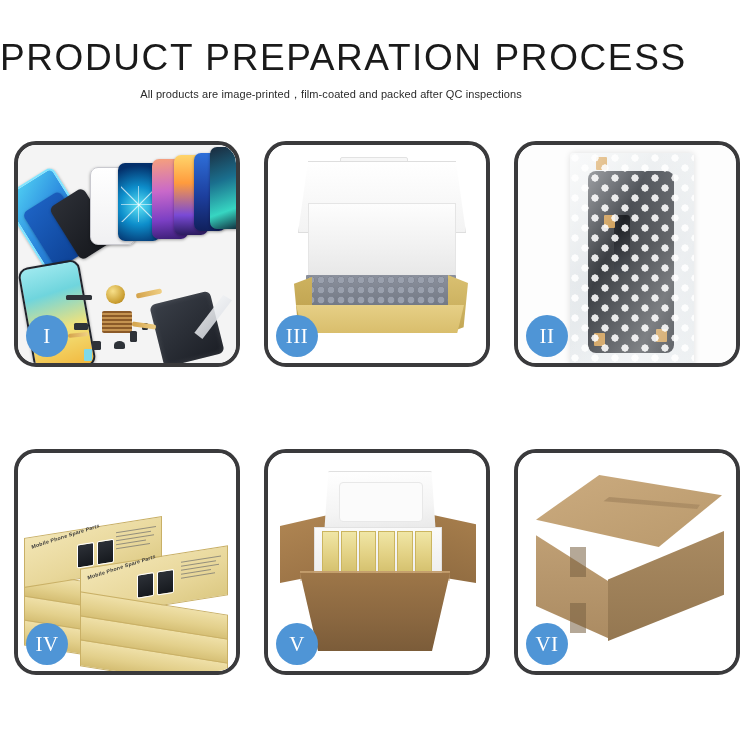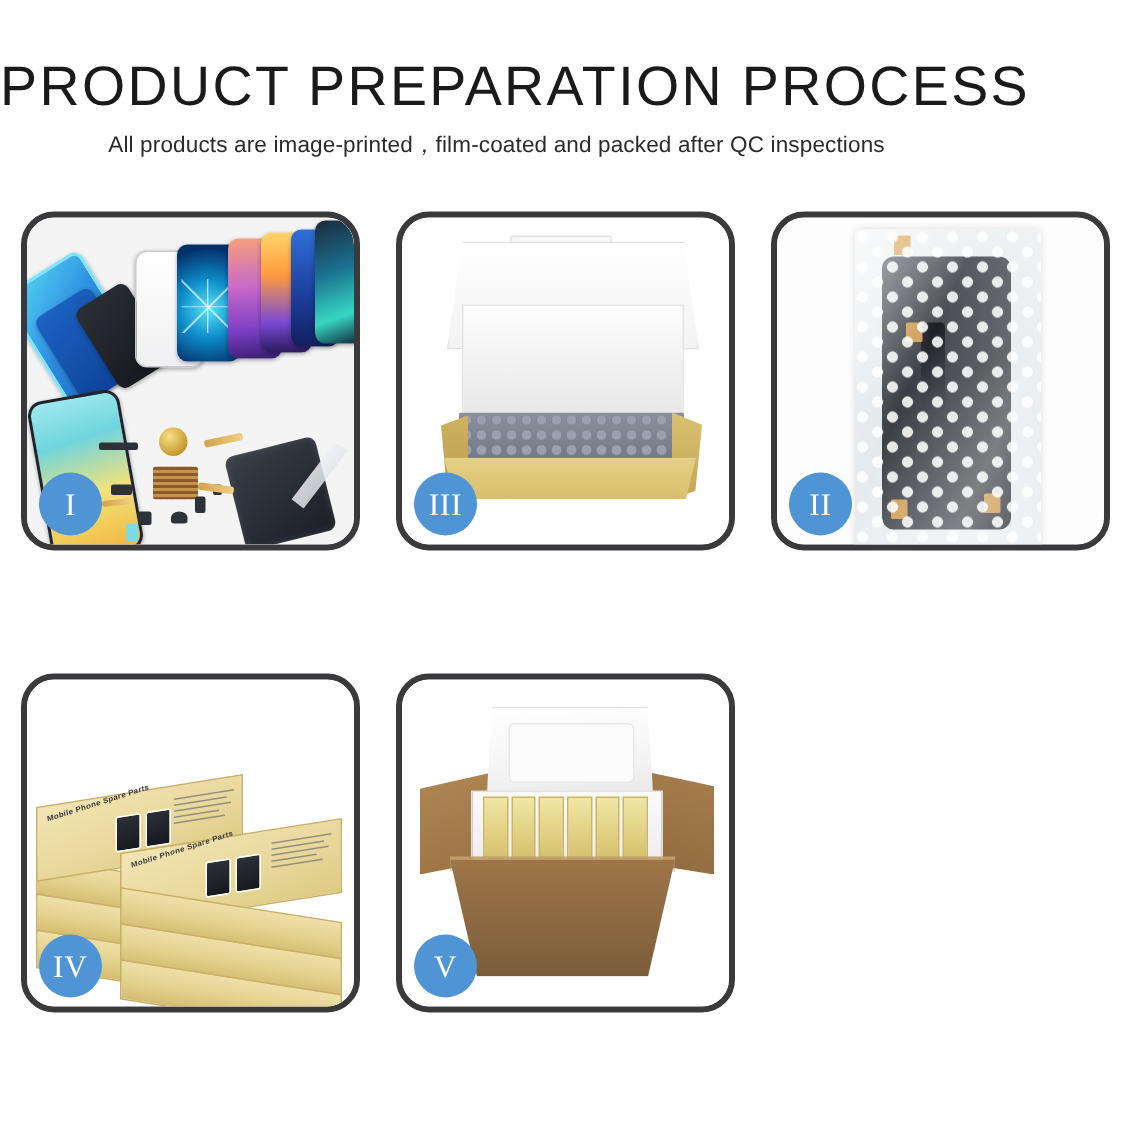--- a/index.html
+++ b/index.html
@@ -26,21 +26,21 @@
     font-size: 37px;
     font-weight: 400;
     letter-spacing: 1.6px;
     color: #1a1a1a;
     line-height: 1.08;
     margin: 0;
     white-space: nowrap;
   }
   .page-subtitle {
     font-family: "Liberation Sans", sans-serif;
-    font-size: 15px;
+    font-size: 11px;
     font-weight: 400;
     color: #2b2b2b;
     margin: 9px 0 0 0;
     letter-spacing: 0.1px;
     white-space: nowrap;
   }
 
   
   .steps-grid {
     position: absolute;
@@ -535,14 +535,26 @@
         <div class="tray-item"></div>
         <div class="tray-item"></div>
         <div class="tray-item"></div>
       </div>
       <div class="carton-rim"></div>
       <div class="carton-front"></div>
     </div>
     <div class="step-badge">V</div>
   </div>
 
+  <div class="step-card">
+    <div class="card-photo">
+      <div class="c6-bg"></div>
+      <div class="box6-top"></div>
+      <div class="box6-left"></div>
+      <div class="box6-right"></div>
+      <div class="box6-seam"></div>
+      <div class="box6-tape" style="left:52px;top:94px;"></div>
+      <div class="box6-tape" style="left:52px;top:150px;"></div>
+    </div>
+    <div class="step-badge">VI</div>
+  </div>
 
 </div>
 
 </body></html>

